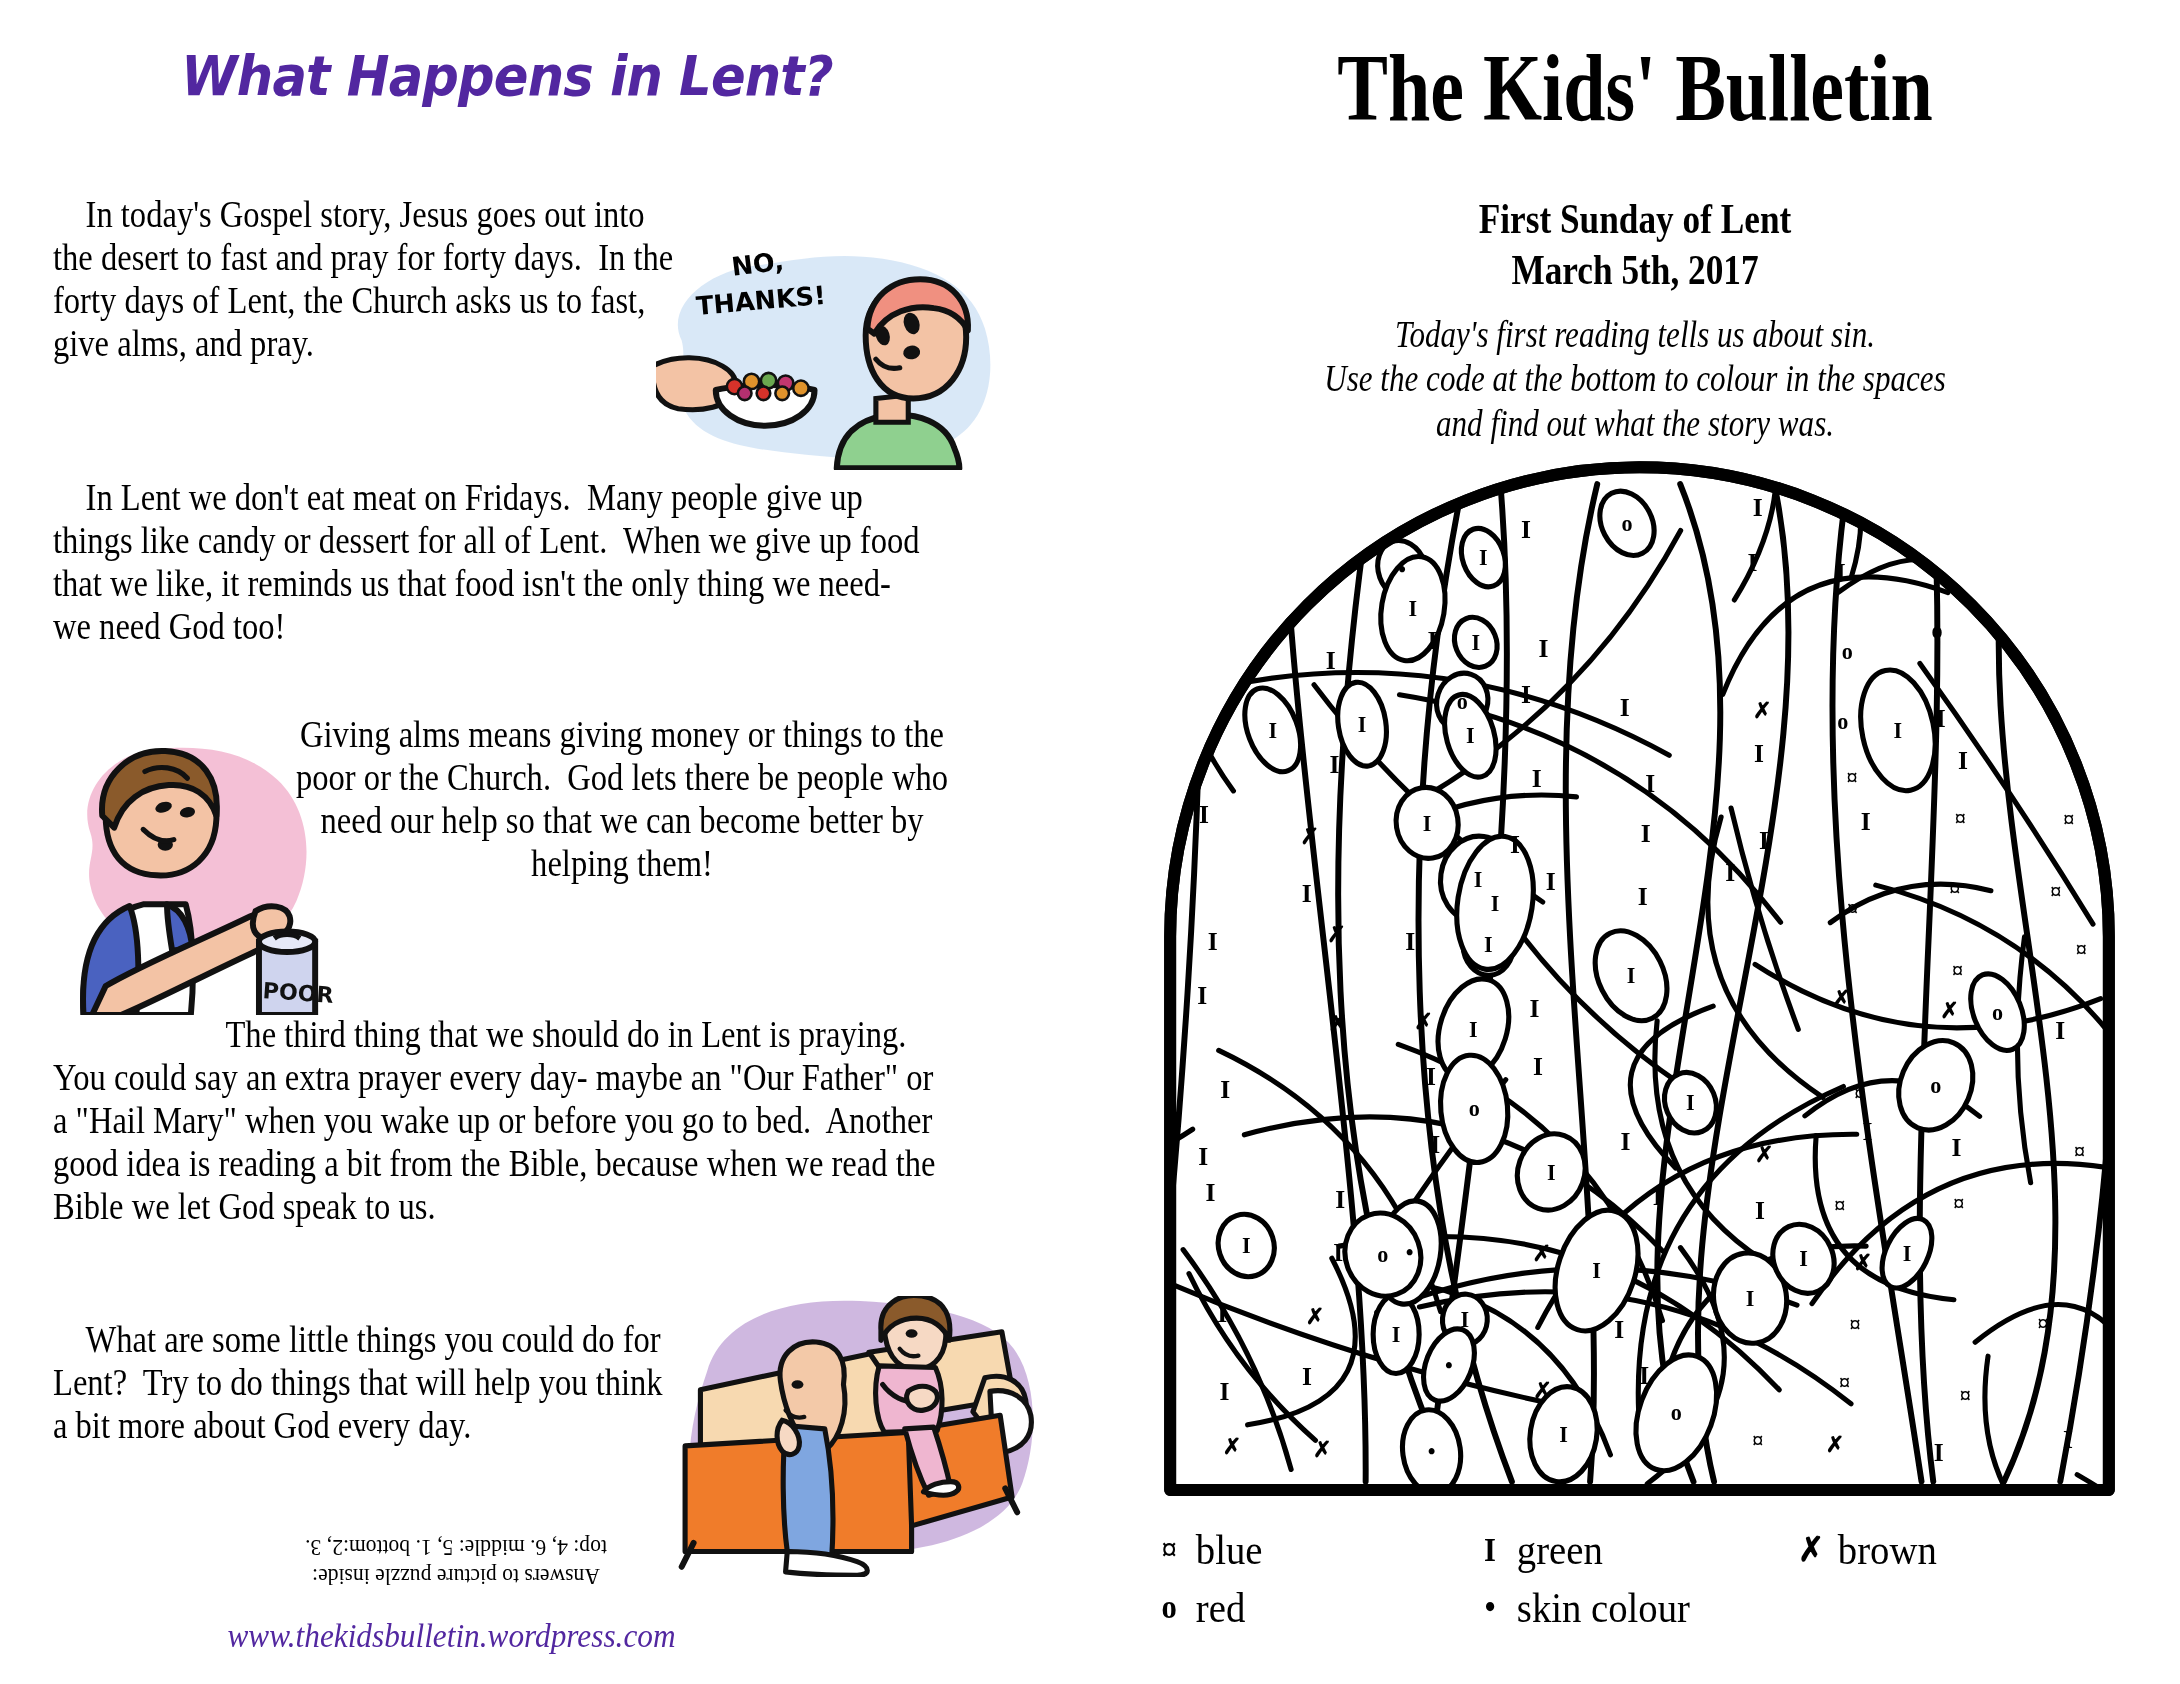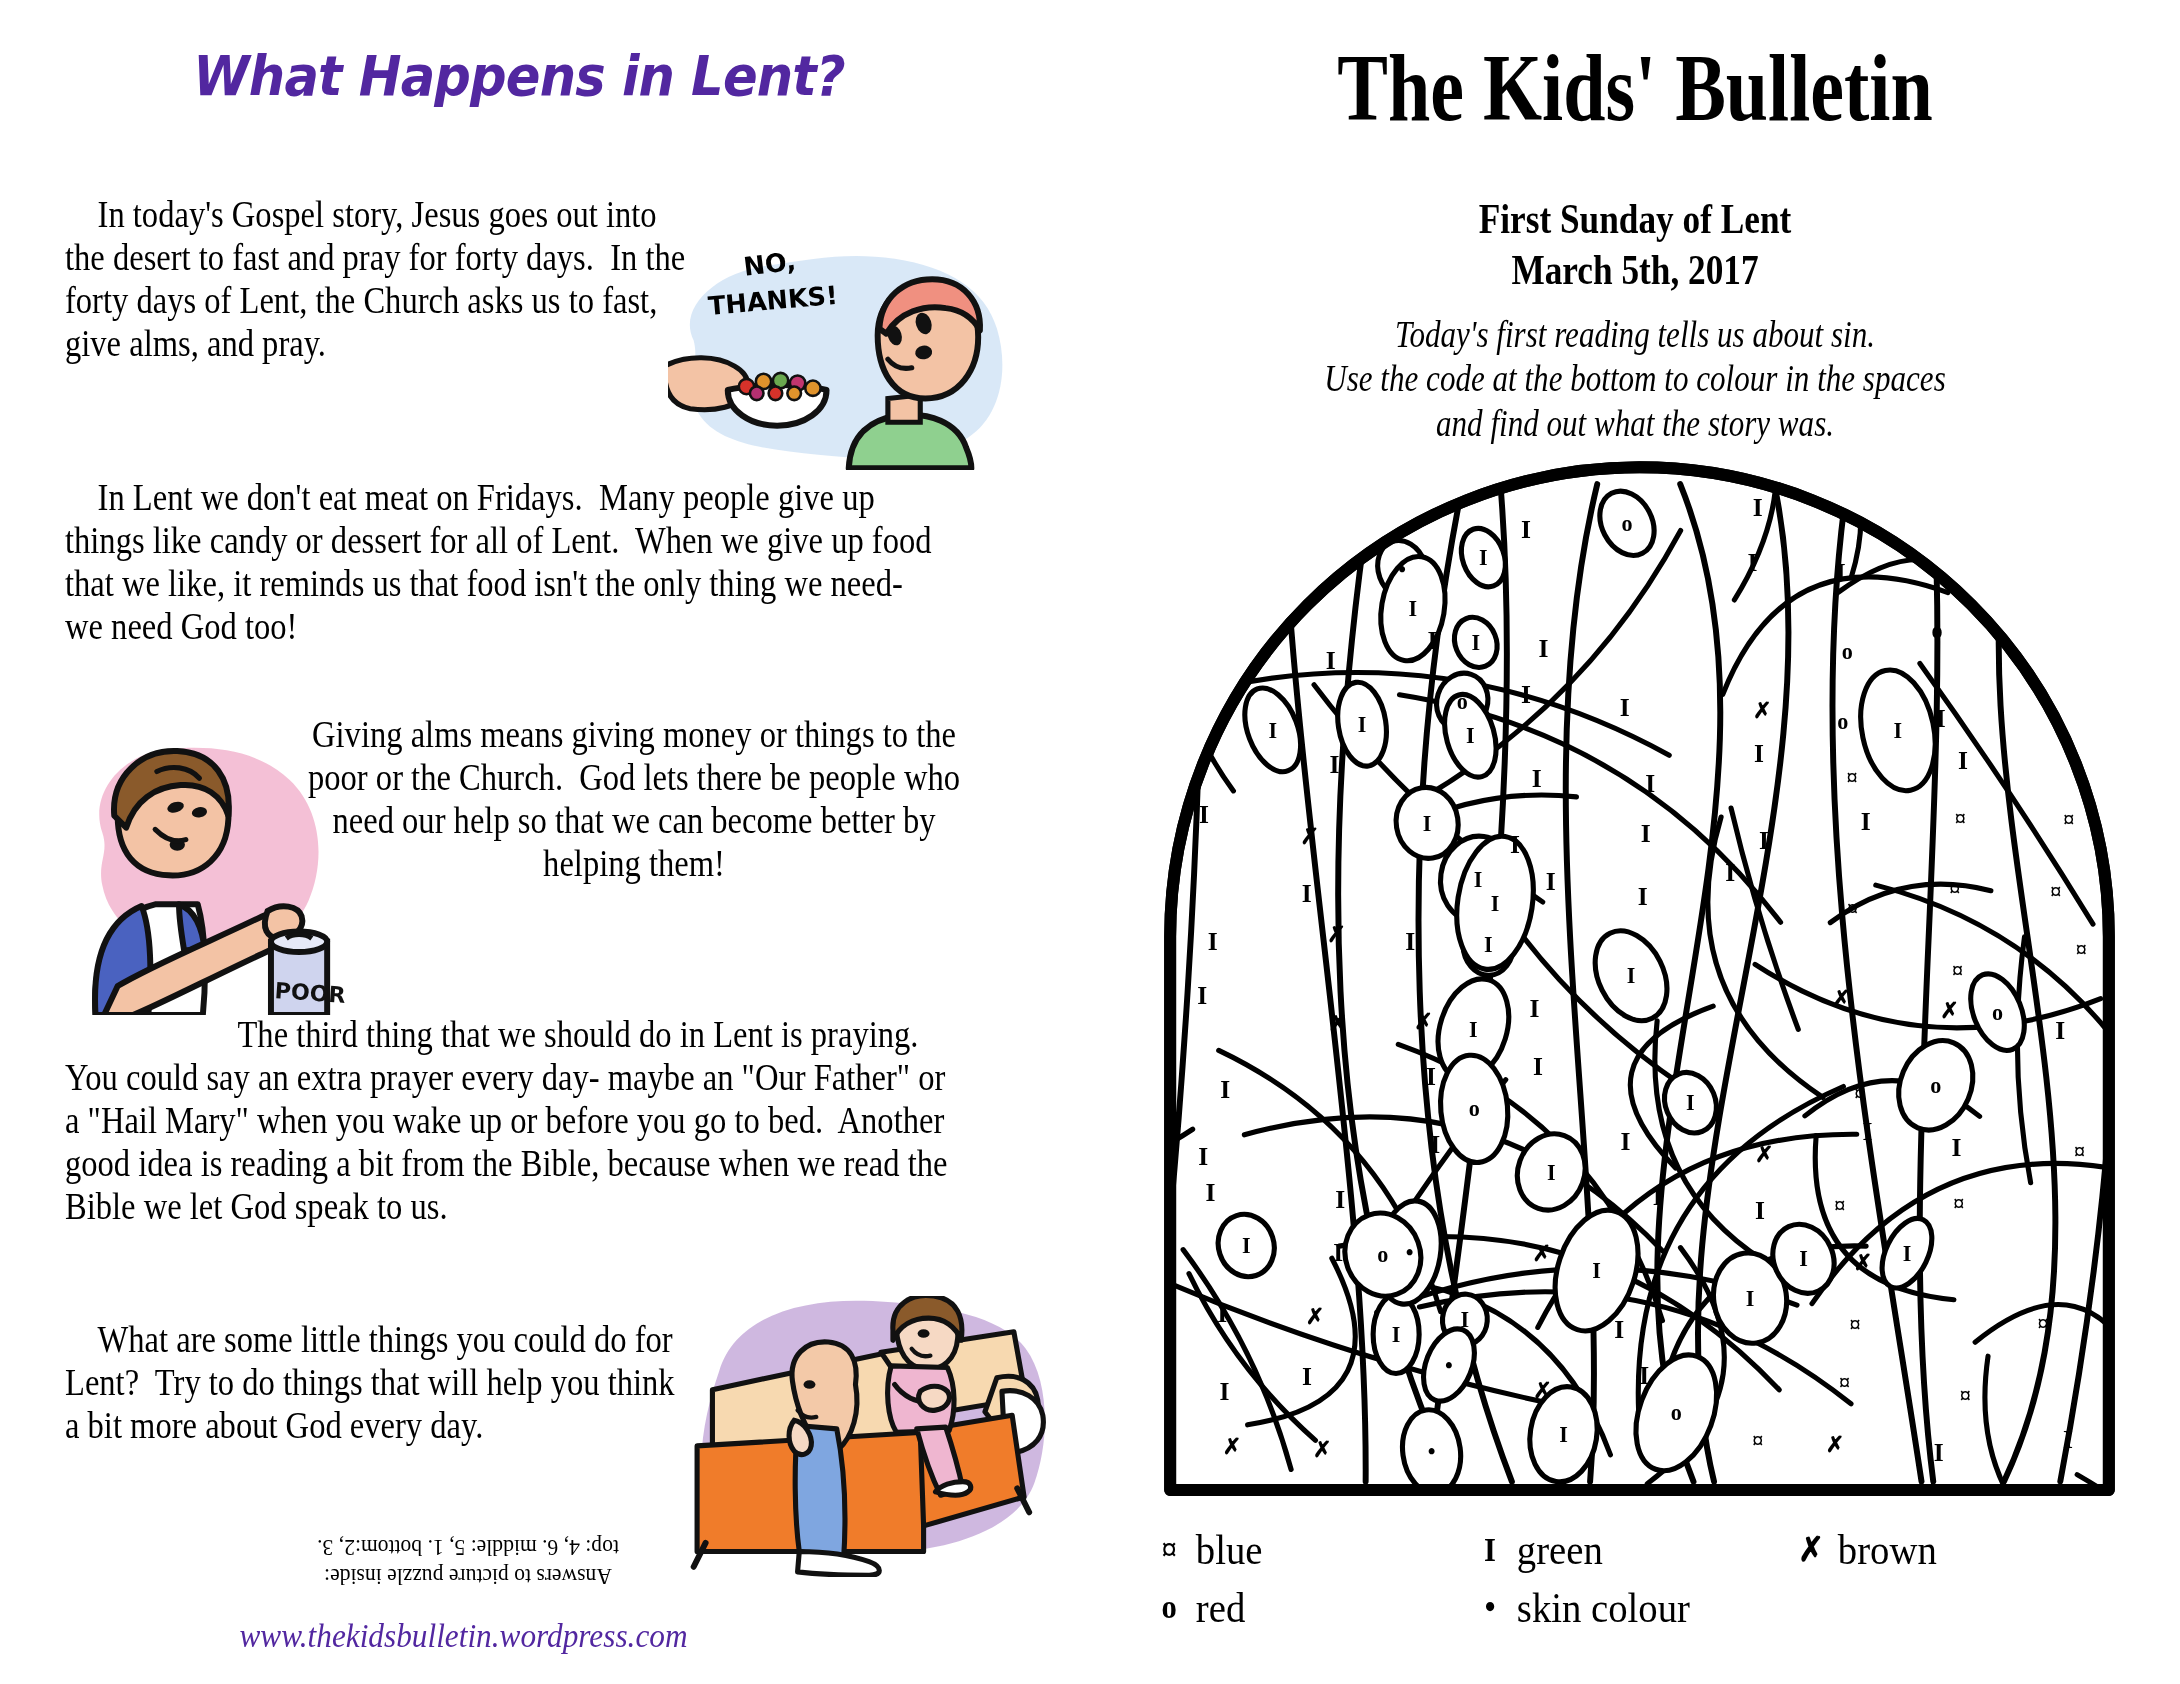--- a/index.html
+++ b/index.html
@@ -1,21 +1,21 @@
 <!DOCTYPE html>
 <html style="font-size:13.6px"><head>
 <meta charset="utf-8">
 <style>
   html,body{margin:0;padding:0;background:#fff;}
   body{width:2181px;height:1685px;overflow:hidden;
        font-family:"Liberation Serif",serif;color:#000;}
   #page{position:relative;width:2181px;height:1685px;background:#fff;}
 
   
-  #left-col{position:absolute;left:12px;top:0;width:1082px;height:1685px;}
+  #left-col{position:absolute;left:0;top:0;width:1082px;height:1685px;}
   #left-title{
     position:absolute;left:0;top:44px;width:1014px;text-align:center;
     font-family:"DejaVu Sans",sans-serif;font-weight:bold;font-style:italic;
     font-size:55px;letter-spacing:-0.9px;color:#5227A0;
     transform:scaleX(.93);transform-origin:center;
   }
   .body-p{
     position:absolute;
     font-family:"Liberation Serif",serif;
     font-size:37px;line-height:1.16;color:#000;

